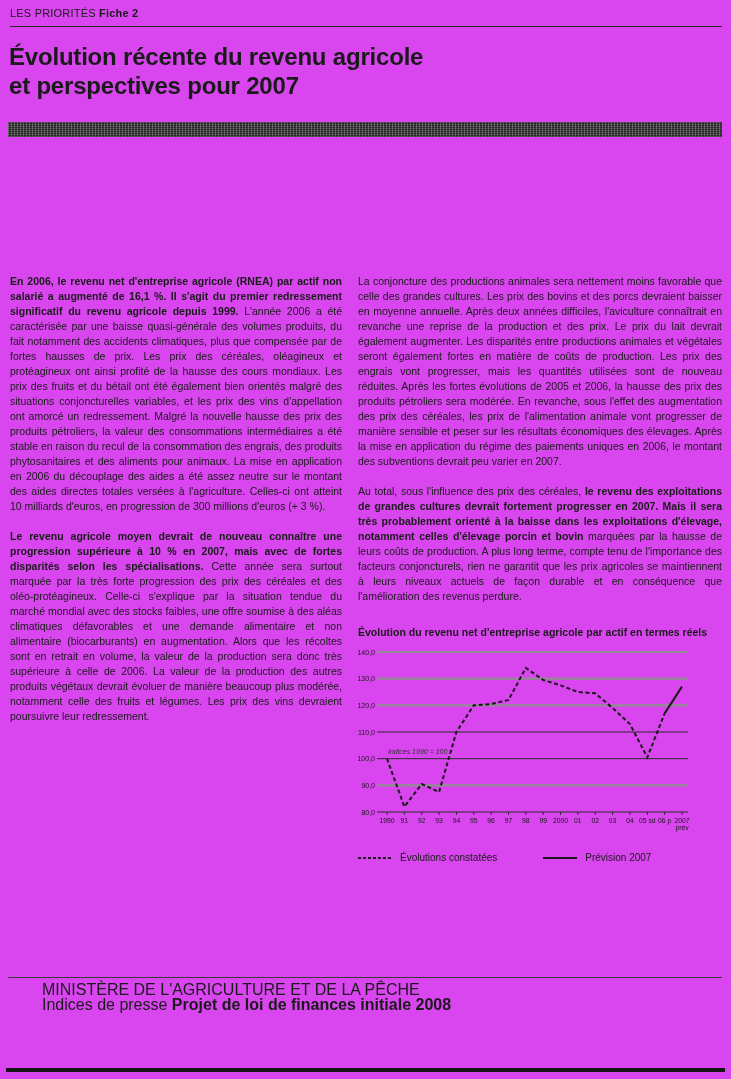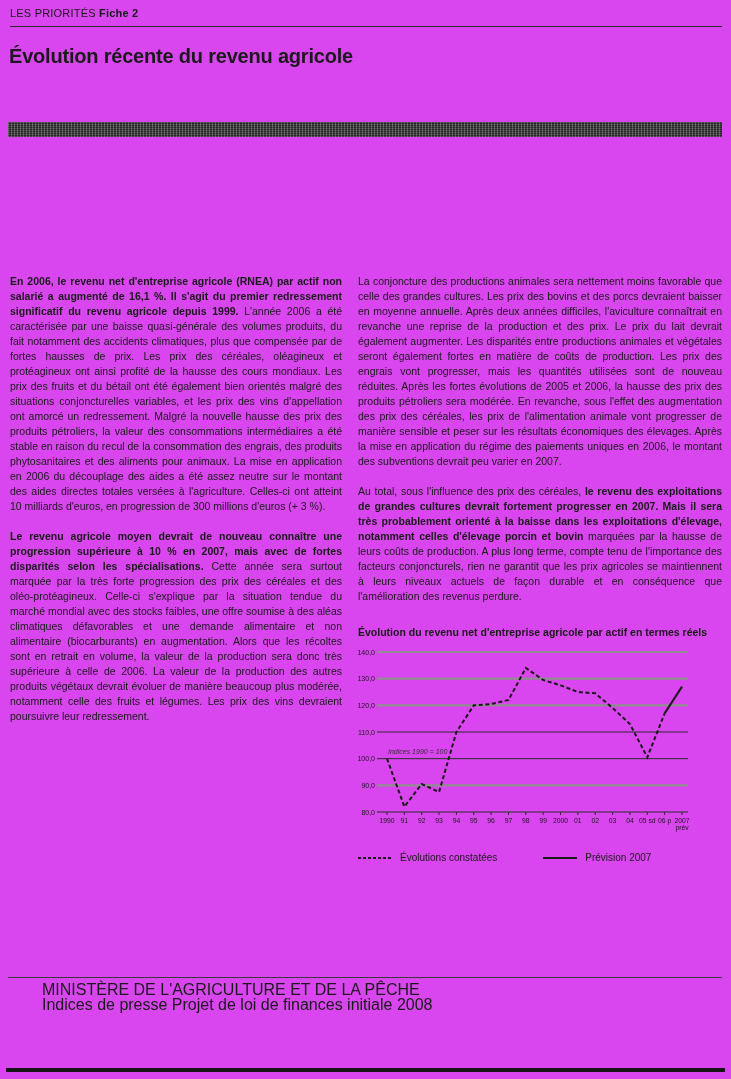--- a/index.html
+++ b/index.html
@@ -8,21 +8,21 @@
     width:729px;height:1079px;
     background:#d946ef;
     font-family:"Liberation Sans", sans-serif;
     color:#1a1a1a;
     overflow:hidden;
     padding-left:8px;
   }
   .eyebrow{position:absolute;top:7px;left:10px;font-size:11px;letter-spacing:.2px;}
   .eyebrow .b{font-weight:bold;}
   .rule-top{position:absolute;top:26px;left:10px;width:712px;height:0;border-top:1.5px solid #2a2a2a;}
-  .title{position:absolute;top:42px;left:9px;font-size:20px;font-weight:bold;line-height:29px;letter-spacing:-.2px;}
+  .title{position:absolute;top:42px;left:9px;font-size:24px;font-weight:bold;line-height:29px;letter-spacing:-.2px;}
   .bar-thick{
     position:absolute;top:122px;left:8px;width:714px;height:15px;
     background:#262626;
     background-image:repeating-linear-gradient(90deg, rgba(255,255,255,.22) 0 1px, rgba(0,0,0,0) 1px 3px),
                      repeating-linear-gradient(0deg, rgba(255,255,255,.15) 0 1px, rgba(0,0,0,0) 1px 2px);
   }
   .columns{position:absolute;top:274px;left:10px;width:712px;display:flex;gap:16px;}
   .col-left{width:342px;}
   .col-right{width:364px;}
   .para{margin:0 0 15px 0;font-size:10.5px;line-height:15px;text-align:justify;}
@@ -33,37 +33,38 @@
   .ylab{font-size:7px;fill:#1a1a1a;}
   .xlab{font-size:6.8px;fill:#1a1a1a;}
   .ann{font-size:7px;font-style:italic;fill:#333;}
   .legend{display:flex;align-items:center;margin-top:10px;font-size:10px;}
   .legend-item{display:flex;align-items:center;}
   .legend-item + .legend-item{margin-left:46px;}
   .swatch{width:34px;height:2px;margin-right:8px;background:#1a1a1a;}
   .swatch.dashed{background:repeating-linear-gradient(90deg,#1a1a1a 0 3px,transparent 3px 5px);}
   .footer-rule{position:absolute;top:977px;left:8px;width:714px;border-top:1px solid #3a3a3a;}
   .footer{position:absolute;top:983px;left:14px;font-size:16px;line-height:14.5px;margin-left:28px;}
-  .footer .b{font-weight:normal;}
+  .footer .b{font-weight:bold;}
   .bar-bottom{position:absolute;top:1068px;left:6px;width:719px;height:4px;background:#161616;}
   .scan-edge{position:absolute;top:64px;right:3px;width:1px;height:1015px;background:#b5b5b5;}
 </style>
 </head>
 <body>
 
 <div class="page">
 
   <div class="eyebrow">
     <span>LES PRIORITÉS</span>
     <span class="b">Fiche 2</span>
   </div>
   <div class="rule-top"></div>
 
   <div class="title">
     <div>Évolution récente du revenu agricole</div>
+    <div>et perspectives pour 2007</div>
   </div>
 
   <div class="bar-thick"></div>
 
   <div class="columns">
     <div class="col-left">
         <p class="para"><span class="b">En 2006, le revenu net d'entreprise agricole (RNEA) par actif non salarié a augmenté de 16,1 %. Il s'agit du premier redressement significatif du revenu agricole depuis 1999.</span><span> L'année 2006 a été caractérisée par une baisse quasi-générale des volumes produits, du fait notamment des accidents climatiques, plus que compensée par de fortes hausses de prix. Les prix des céréales, oléagineux et protéagineux ont ainsi profité de la hausse des cours mondiaux. Les prix des fruits et du bétail ont été également bien orientés malgré des situations conjoncturelles variables, et les prix des vins d'appellation ont amorcé un redressement. Malgré la nouvelle hausse des prix des produits pétroliers, la valeur des consommations intermédiaires a été stable en raison du recul de la consommation des engrais, des produits phytosanitaires et des aliments pour animaux. La mise en application en 2006 du découplage des aides a été assez neutre sur le montant des aides directes totales versées à l'agriculture. Celles-ci ont atteint 10 milliards d'euros, en progression de 300 millions d'euros (+ 3 %).</span></p>
         <p class="para"><span class="b">Le revenu agricole moyen devrait de nouveau connaître une progression supérieure à 10 % en 2007, mais avec de fortes disparités selon les spécialisations.</span><span> Cette année sera surtout marquée par la très forte progression des prix des céréales et des oléo-protéagineux. Celle-ci s'explique par la situation tendue du marché mondial avec des stocks faibles, une offre soumise à des aléas climatiques défavorables et une demande alimentaire et non alimentaire (biocarburants) en augmentation. Alors que les récoltes sont en retrait en volume, la valeur de la production sera donc très supérieure à celle de 2006. La valeur de la production des autres produits végétaux devrait évoluer de manière beaucoup plus modérée, notamment celle des fruits et légumes. Les prix des vins devraient poursuivre leur redressement.</span></p>
       </div>
 

